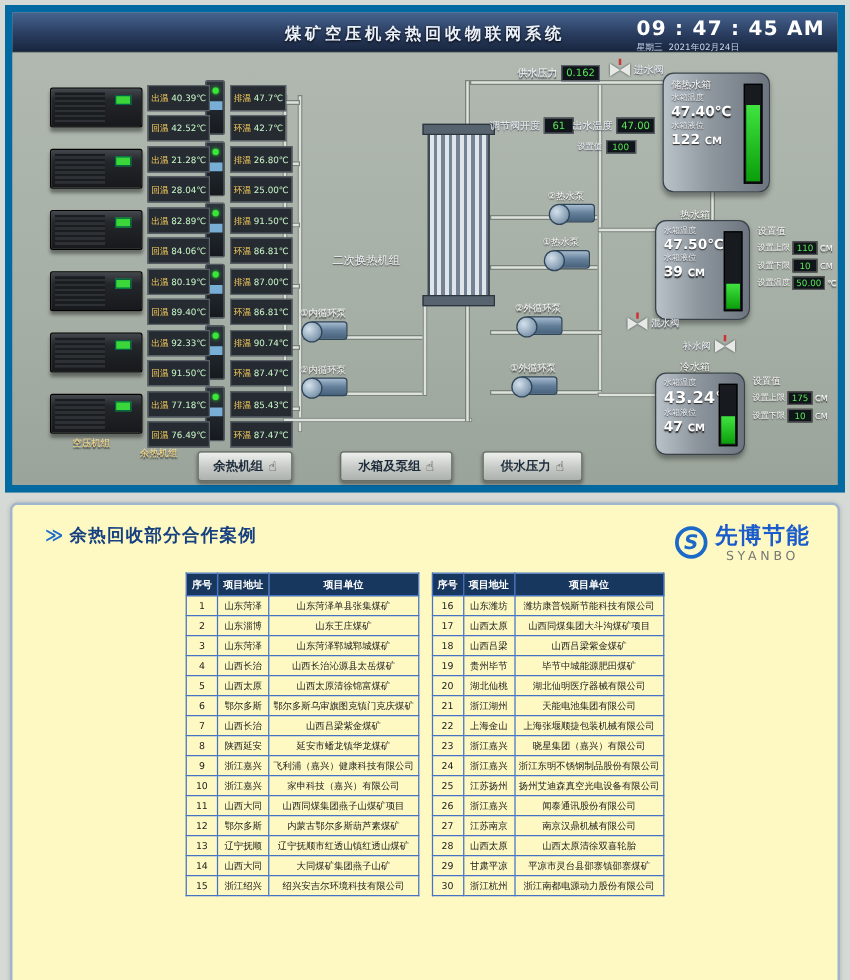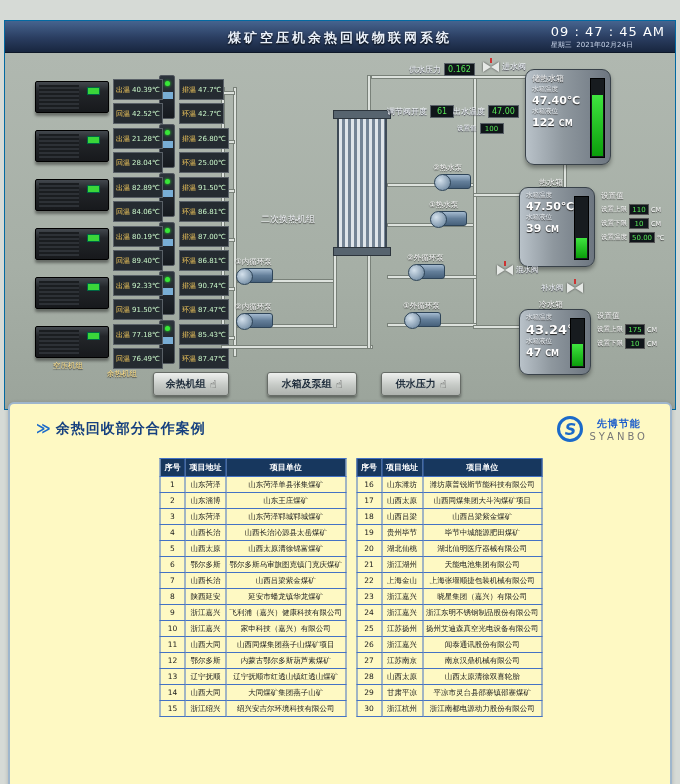--- a/index.html
+++ b/index.html
@@ -1,26 +1,26 @@
 <!DOCTYPE html>
 <html><head>
 <meta charset="utf-8">
 <style>
   html,body{margin:0;padding:0;width:680px;height:784px;background:#d6dad6;
     font-family:"DejaVu Sans","Liberation Sans",sans-serif;overflow:hidden;position:relative;}
   *{box-sizing:border-box;}
 
   
-  .scada{position:absolute;left:4px;top:4px;width:672px;height:390px;background:#a9b2a9;border:1px solid #0369a1;margin-top:16px;}
+  .scada{position:absolute;left:4px;top:4px;width:672px;height:390px;background:#a9b2a9;border:6px solid #0369a1;}
   .scada-header{position:absolute;left:0;top:0;right:0;height:32px;
     background:linear-gradient(180deg,#46648f 0%,#2a3d60 55%,#18263f 100%);border-bottom:1px solid #0e1828;}
   .scada-title{position:absolute;left:50%;top:8px;transform:translateX(-50%);
     color:#eaf1fb;font-size:13px;font-weight:bold;letter-spacing:3px;text-shadow:0 1px 2px #000;white-space:nowrap;}
   .clock{position:absolute;right:10px;top:3px;text-align:left;color:#fff;}
-  .clock .t{font-size:13px;font-weight:normal;letter-spacing:1px;}
+  .clock .t{font-size:16px;font-weight:bold;letter-spacing:1px;}
   .clock .d{font-size:7px;color:#c9d5ea;margin-top:1px;}
   .canvas{position:absolute;left:0;top:32px;right:0;bottom:0;background:
     linear-gradient(180deg,#b0b8b0 0%,#a6afa6 60%,#9ba49b 100%);}
 
   .pipe{position:absolute;background:#dde2dd;border:1px solid #798179;z-index:1;}
 
   
   .comp{position:absolute;left:8px;width:214px;height:48px;z-index:2;}
   .comp-box{position:absolute;left:22px;top:8px;width:74px;height:32px;border:1px solid #000;border-radius:2px;
     background:linear-gradient(180deg,#43484e 0%,#23262a 30%,#17191c 100%);box-shadow:0 3px 3px rgba(0,0,0,.4);}
@@ -89,24 +89,24 @@
 
   
   .card{position:absolute;left:8px;top:402px;width:664px;height:474px;background:#fef9c3;
     border:2px solid #9fb6cc;border-radius:6px;box-shadow:0 1px 4px rgba(0,0,0,.18);}
   .card-title{position:absolute;left:26px;top:16px;font-size:14px;font-weight:bold;color:#16407f;letter-spacing:1px;}
   .card-title .chev{color:#1b6ac9;margin-right:4px;}
   .logo{position:absolute;right:22px;top:12px;display:flex;align-items:center;gap:6px;}
   .logo-mark{width:26px;height:26px;border-radius:50%;border:3px solid #1b6ac9;color:#1b6ac9;
     font-weight:bold;font-style:italic;font-size:16px;display:flex;align-items:center;justify-content:center;}
   .logo-text{display:flex;flex-direction:column;align-items:center;}
-  .logo-name{font-size:10px;font-weight:bold;color:#1b5ccc;letter-spacing:1px;}
+  .logo-name{font-size:18px;font-weight:bold;color:#1b5ccc;letter-spacing:1px;}
   .logo-sub{font-size:10px;letter-spacing:3px;color:#777;}
 
-  .tables{position:absolute;left:50%;transform:translateX(-50%);top:54px;display:flex;gap:10px;margin-left:11px;}
+  .tables{position:absolute;left:50%;transform:translateX(-50%);top:54px;display:flex;gap:10px;}
   table{border-collapse:collapse;}
   th{background:#17375e;color:#fff;font-size:8px;font-weight:bold;border:1px solid #4472c4;padding:3px 4px;white-space:nowrap;}
   td{font-size:7.5px;color:#1a1a1a;border:1px solid #4472c4;padding:2.5px 3px;text-align:center;white-space:nowrap;}
   .col-idx{width:30px;} .col-addr{width:60px;} .col-org{width:165px;}
 
   .slogan{position:absolute;right:24px;bottom:28px;font-size:11px;font-weight:bold;}
   .slogan .g{color:#1fa24a;} .slogan .b{color:#1b6ac9;}
   .site{position:absolute;right:24px;bottom:12px;font-size:10px;color:#1b6ac9;}
 </style>
 </head>

